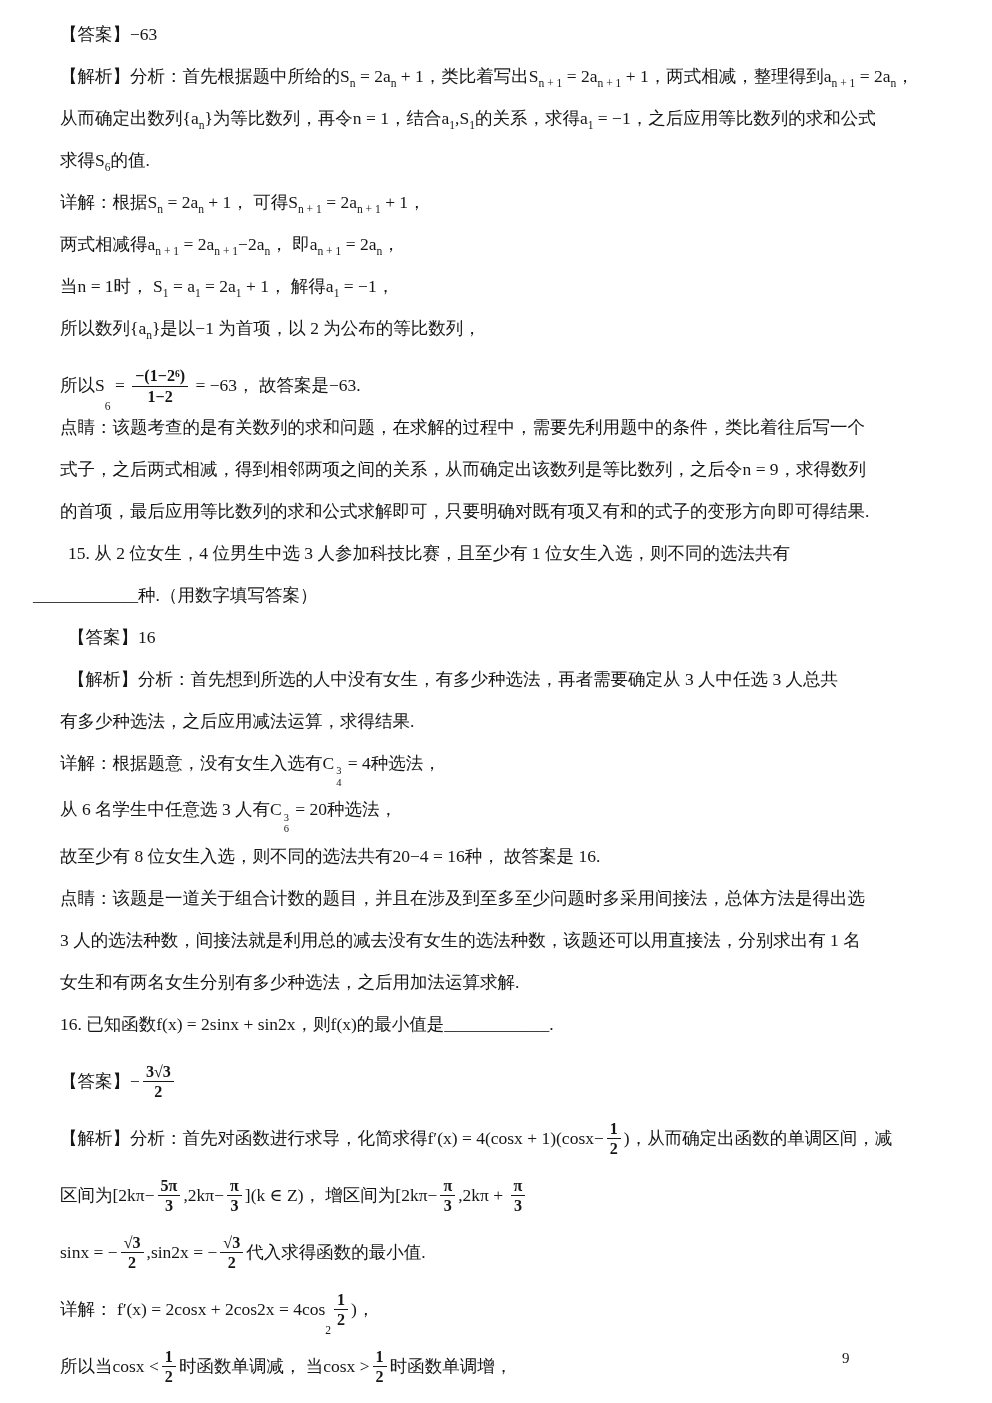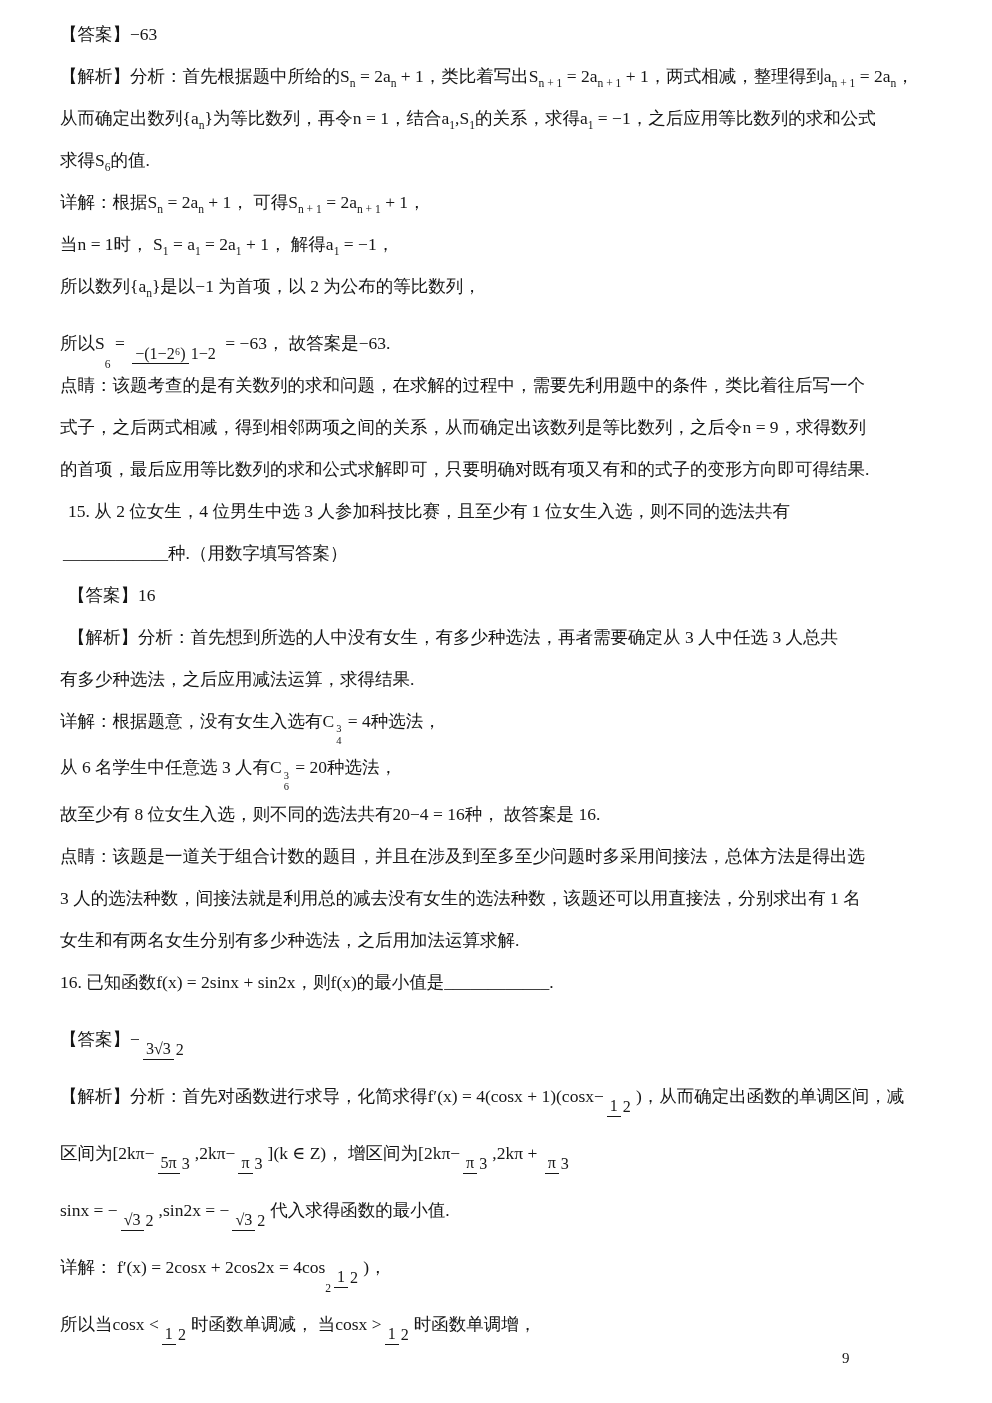--- a/index.html
+++ b/index.html
@@ -7,46 +7,47 @@
     width:992px;height:1403px;
     background:#ffffff;color:#161616;
     font-family:"Liberation Serif","DejaVu Serif",serif;
     font-size:17.5px;
     position:relative;overflow:hidden;
   }
   .doc{padding-top:13px}
   .line{line-height:42px;min-height:42px;white-space:nowrap}
   .line.ind0{margin-left:60px}
   .line.ind1{margin-left:68px}
-  .line.ind2{margin-left:63px}
+  .line.ind2{margin-left:33px}
   .line.tall{height:57px;display:flex;align-items:flex-end}
   .run{white-space:pre}
   sub{font-size:0.66em;vertical-align:-0.4em;line-height:0;white-space:pre}
   sup{font-size:0.66em;vertical-align:0.55em;line-height:0;white-space:pre}
   .supsub{
     display:inline-flex;flex-direction:column;align-items:flex-start;
     font-size:0.6em;line-height:1.1;vertical-align:-0.5em;margin:0 2px;
   }
   .frac{
-    display:inline-flex;flex-direction:row;align-items:center;
-    vertical-align:middle;line-height:1.2;font-size:0.92em;margin:0 3px;
+    display:inline-flex;flex-direction:column;align-items:center;
+    vertical-align:middle;line-height:1.2;font-size:0.92em;margin:0 3px;font-weight:bold;
   }
   .frac .num{border-bottom:1px solid currentColor;padding:0 3px}
   .frac .den{padding:0 2px}
   .page-number{position:absolute;left:842px;top:1350px;font-size:15px}
 </style>
 </head>
 <body>
 
 <div class="doc">
     <div class="line ind0"><span class="run">【答案】−63</span></div>
     <div class="line ind0"><span class="run">【解析】分析：首先根据题中所给的S</span><sub>n</sub><span class="run"> = 2a</span><sub>n</sub><span class="run"> + 1，类比着写出S</span><sub>n + 1</sub><span class="run"> = 2a</span><sub>n + 1</sub><span class="run"> + 1，两式相减，整理得到a</span><sub>n + 1</sub><span class="run"> = 2a</span><sub>n</sub><span class="run">，</span></div>
     <div class="line ind0"><span class="run">从而确定出数列{a</span><sub>n</sub><span class="run">}为等比数列，再令n = 1，结合a</span><sub>1</sub><span class="run">,S</span><sub>1</sub><span class="run">的关系，求得a</span><sub>1</sub><span class="run"> = −1，之后应用等比数列的求和公式</span></div>
     <div class="line ind0"><span class="run">求得S</span><sub>6</sub><span class="run">的值.</span></div>
     <div class="line ind0"><span class="run">详解：根据S</span><sub>n</sub><span class="run"> = 2a</span><sub>n</sub><span class="run"> + 1， 可得S</span><sub>n + 1</sub><span class="run"> = 2a</span><sub>n + 1</sub><span class="run"> + 1，</span></div>
+    <div class="line ind0"><span class="run">两式相减得a</span><sub>n + 1</sub><span class="run"> = 2a</span><sub>n + 1</sub><span class="run">−2a</span><sub>n</sub><span class="run">， 即a</span><sub>n + 1</sub><span class="run"> = 2a</span><sub>n</sub><span class="run">，</span></div>
     <div class="line ind0"><span class="run">当n = 1时， S</span><sub>1</sub><span class="run"> = a</span><sub>1</sub><span class="run"> = 2a</span><sub>1</sub><span class="run"> + 1， 解得a</span><sub>1</sub><span class="run"> = −1，</span></div>
     <div class="line ind0"><span class="run">所以数列{a</span><sub>n</sub><span class="run">}是以−1 为首项，以 2 为公布的等比数列，</span></div>
     <div class="line ind0 tall">
       <span class="run">所以S</span>
       <sub>6</sub>
       <span class="run"> = </span>
       <span class="frac">
         <span class="num">−(1−2⁶)</span>
         <span class="den">1−2</span>
       </span>

